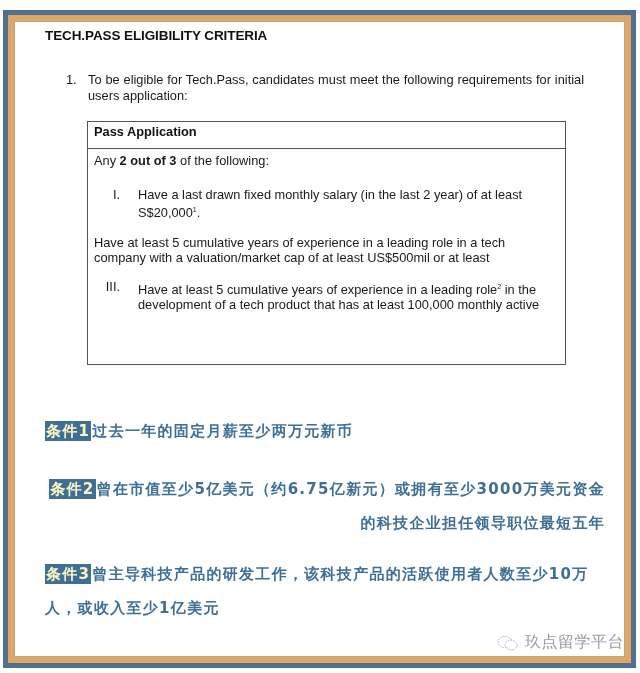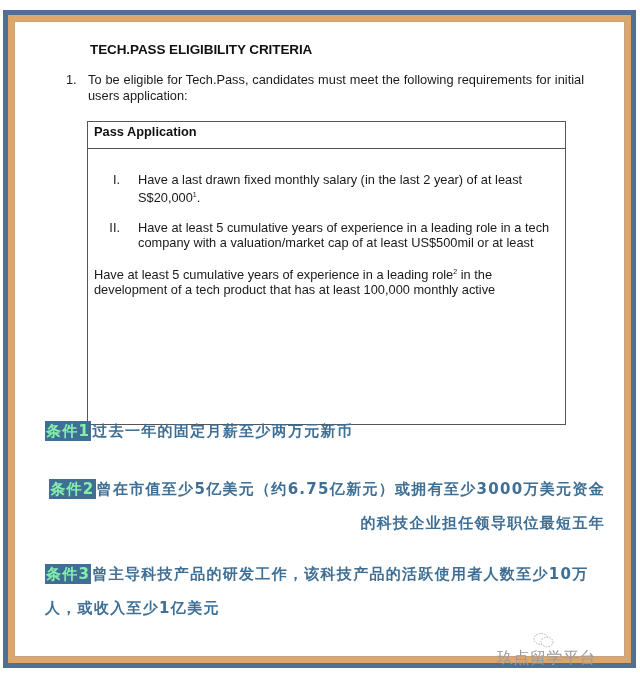--- a/index.html
+++ b/index.html
@@ -38,46 +38,45 @@
       right: 6px;
       bottom: 6px;
       background: #ffffff;
       border: 1px solid #c9a27c;
       box-sizing: border-box;
     }
 
     .doc-title {
       position: absolute;
       left: 45px;
-      top: 42px;
+      top: 28px;
       font-size: 13.5px;
       font-weight: bold;
       color: #111;
       letter-spacing: -0.1px;
-      margin-left: 45px;
     }
     .intro {
       position: absolute;
       left: 66px;
       top: 72px;
       width: 518px;
       font-size: 12.8px;
       line-height: 16px;
       color: #1a1a1a;
       display: flex;
     }
     .intro .num { width: 22px; flex: none; }
     .intro .text { flex: 1; text-align: justify; }
 
     .pass-table {
       position: absolute;
       left: 87px;
       top: 121px;
       width: 479px;
-      height: 304px;
+      height: 244px;
       border: 1.5px solid #555;
       box-sizing: border-box;
     }
     .pass-table .thead {
       height: 27px;
       border-bottom: 1.5px solid #555;
       box-sizing: border-box;
       padding: 2px 0 0 6px;
       font-size: 12.8px;
       font-weight: bold;
@@ -111,35 +110,34 @@
       font-size: 15px;
       font-weight: bold;
       color: #3f6f95;
       letter-spacing: 1.3px;
       line-height: 34px;
       width: 560px;
       font-family: "DejaVu Sans", sans-serif;
     }
     .cond .badge {
       background: #3f6f95;
-      color: #86efac;
+      color: #fef9c3;
       padding: 1px 1px 1px 1px;
       margin-right: 1px;
     }
     .watermark {
       position: absolute;
       left: 497px;
       top: 632px;
       font-size: 16px;
       color: #9a9a9a;
       display: flex;
       align-items: center;
       letter-spacing: 0.5px;
       font-family: "DejaVu Sans", sans-serif;
-      flex-direction: column;
     }
     .watermark .wm-icon {
       width: 22px;
       height: 16px;
       margin-right: 6px;
     }
   </style>
 </head>
 <body>
 
@@ -152,38 +150,41 @@
 <div class="doc-title">TECH.PASS ELIGIBILITY CRITERIA</div>
 
 <div class="intro">
   <span class="num">1.</span>
   <span class="text">To be eligible for Tech.Pass, candidates must meet the following requirements for initial users application:</span>
 </div>
 
 <div class="pass-table">
   <div class="thead">Pass Application</div>
   <div class="tbody">
+    <div class="any-line">
+      <span>Any </span><b>2 out of 3</b><span> of the following:</span>
+    </div>
 
     <div class="req" style="margin-top:19px;">
       <span class="rn">I.</span>
       <span class="rt">
         <span>Have a last drawn fixed monthly salary (in the last 2 year) of at least</span><br>
         <span>S$20,000</span><sup>1</sup><span>.</span>
       </span>
     </div>
 
     <div class="req" style="margin-top:15px;">
-      <span class="rn">II.</span>
       <span class="rt">
         <span>Have at least 5 cumulative years of experience in a leading role in a tech</span><br>
         <span>company with a valuation/market cap of at least US$500mil or at least</span><br>
       </span>
     </div>
 
     <div class="req" style="margin-top:14px;">
+      <span class="rn">III.</span>
       <span class="rt">
         <span>Have at least 5 cumulative years of experience in a leading role</span><sup>2</sup><span> in the</span><br>
         <span>development of a tech product that has at least 100,000 monthly active</span><br>
       </span>
     </div>
   </div>
 </div>
 
 <div class="cond" style="top:414px;">
   <span class="badge">条件1</span><span>过去一年的固定月薪至少两万元新币</span>

